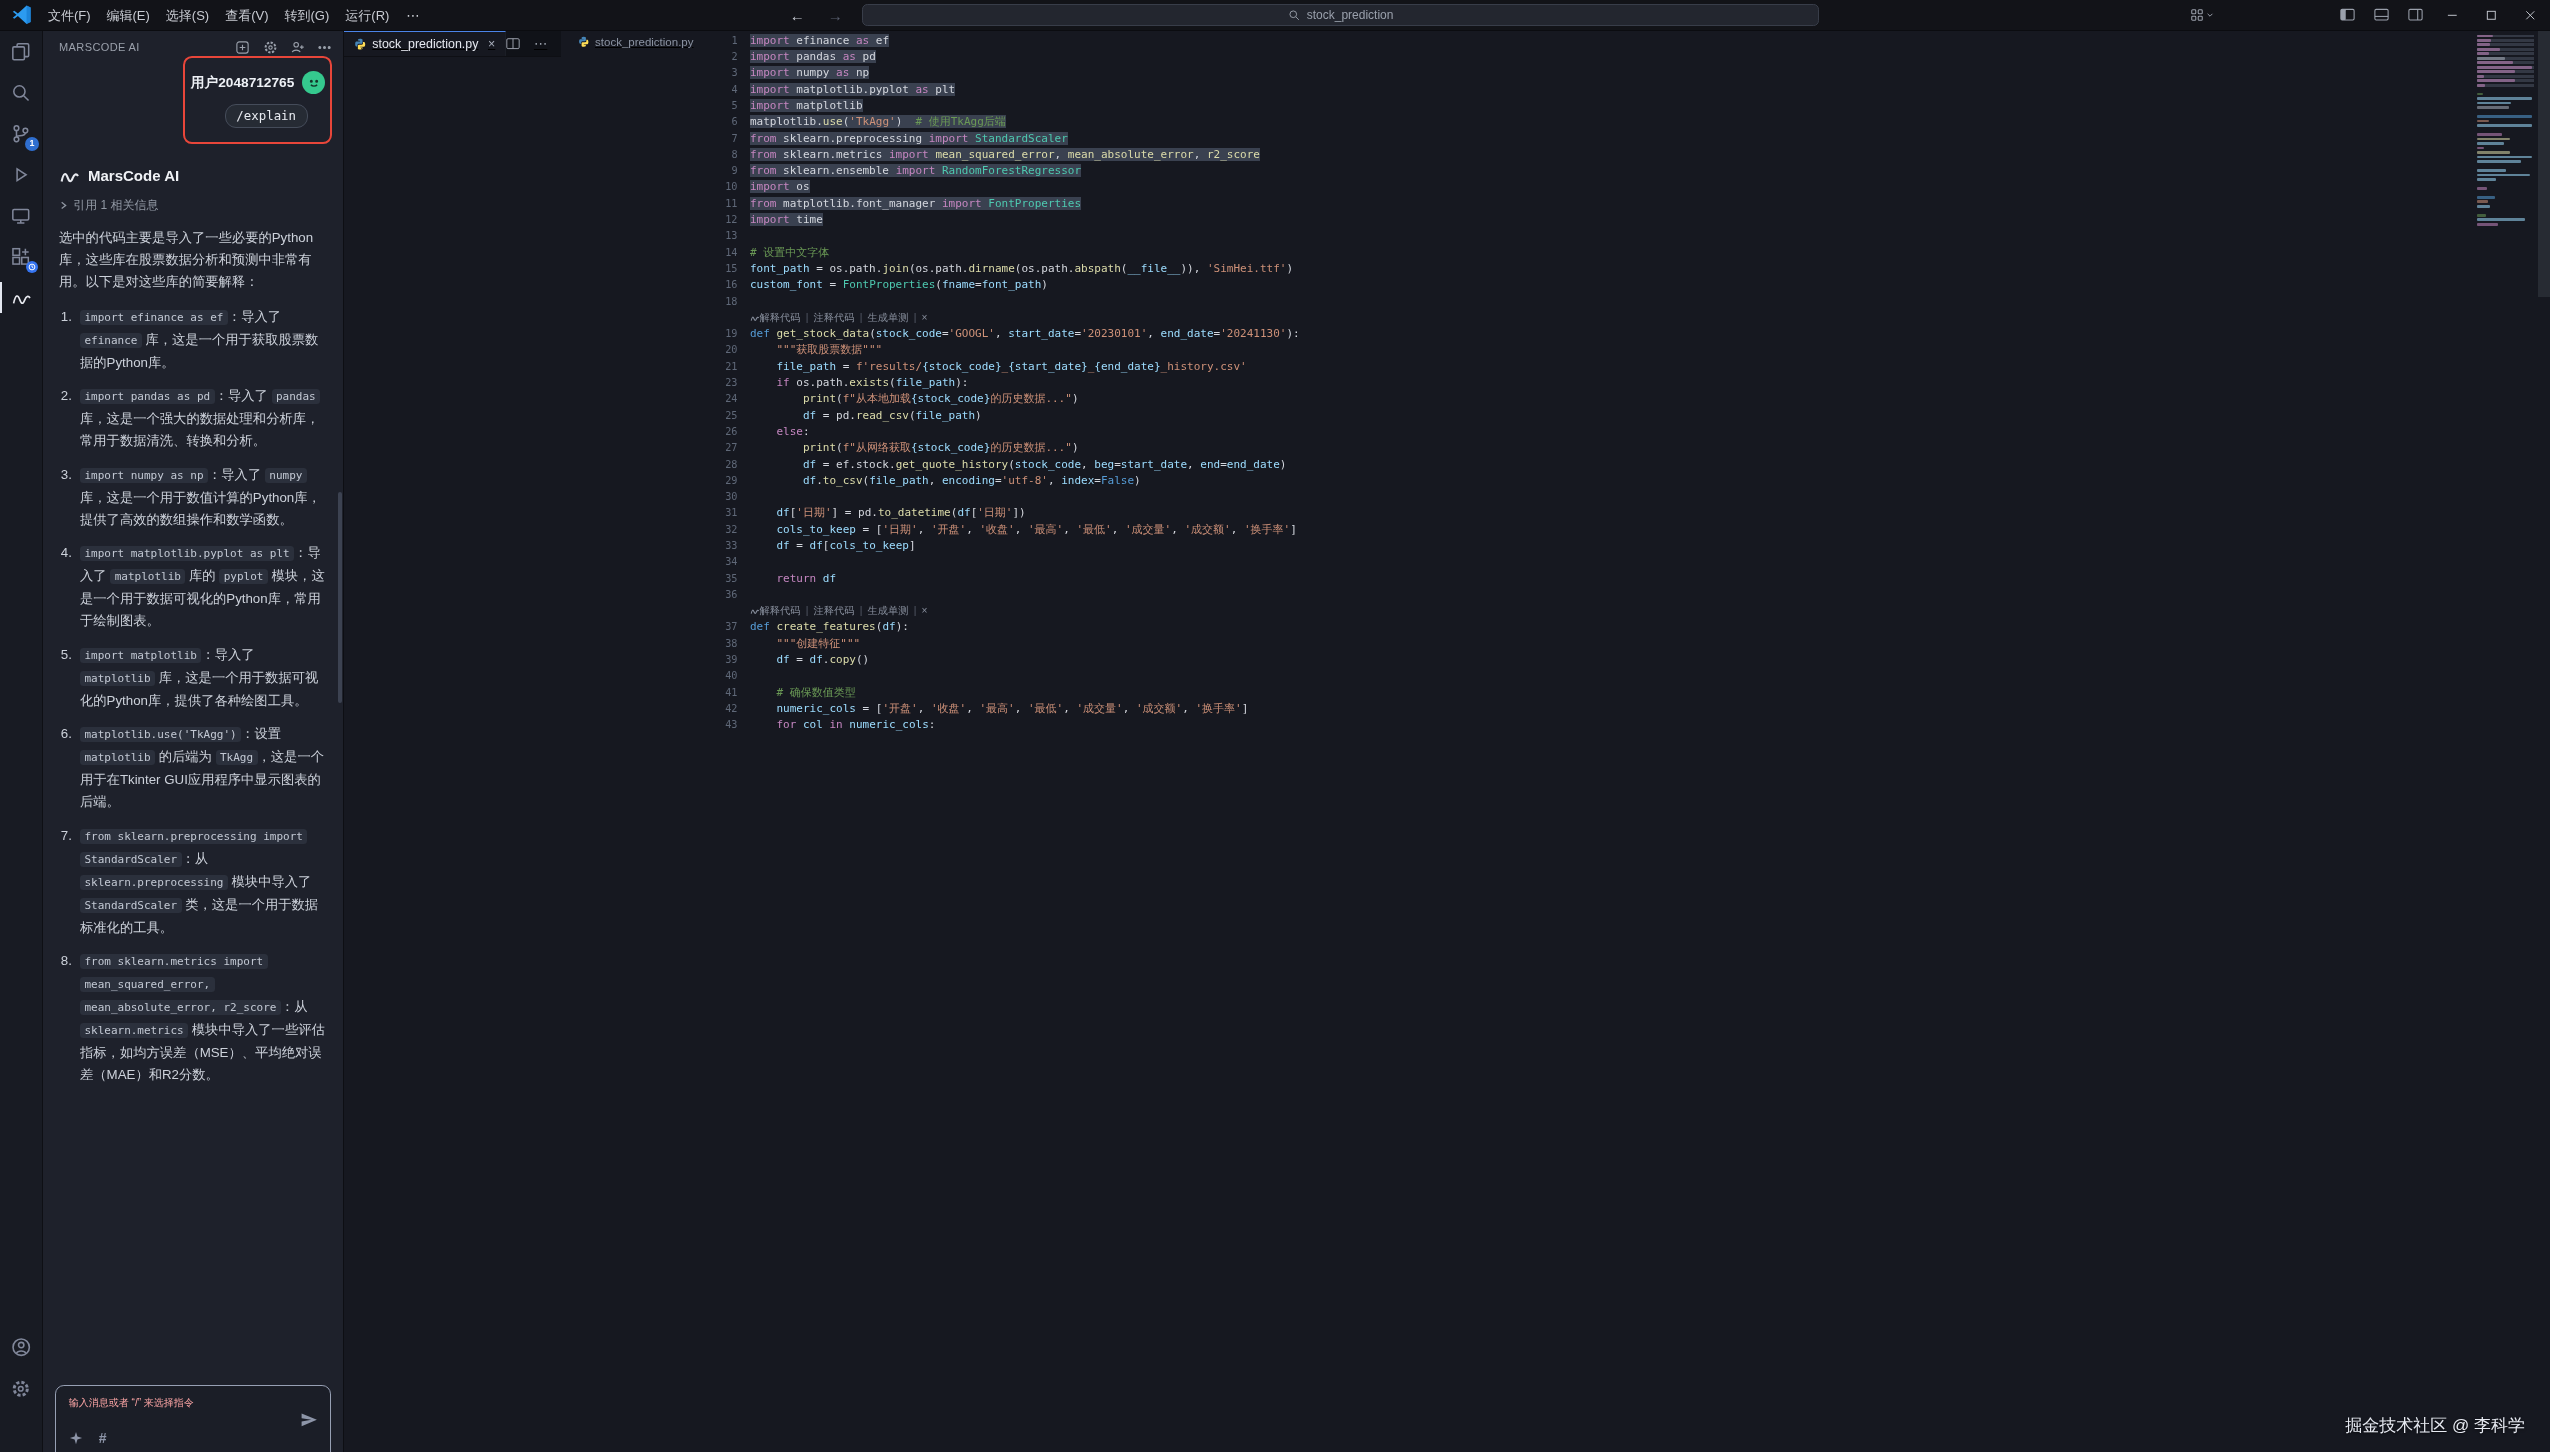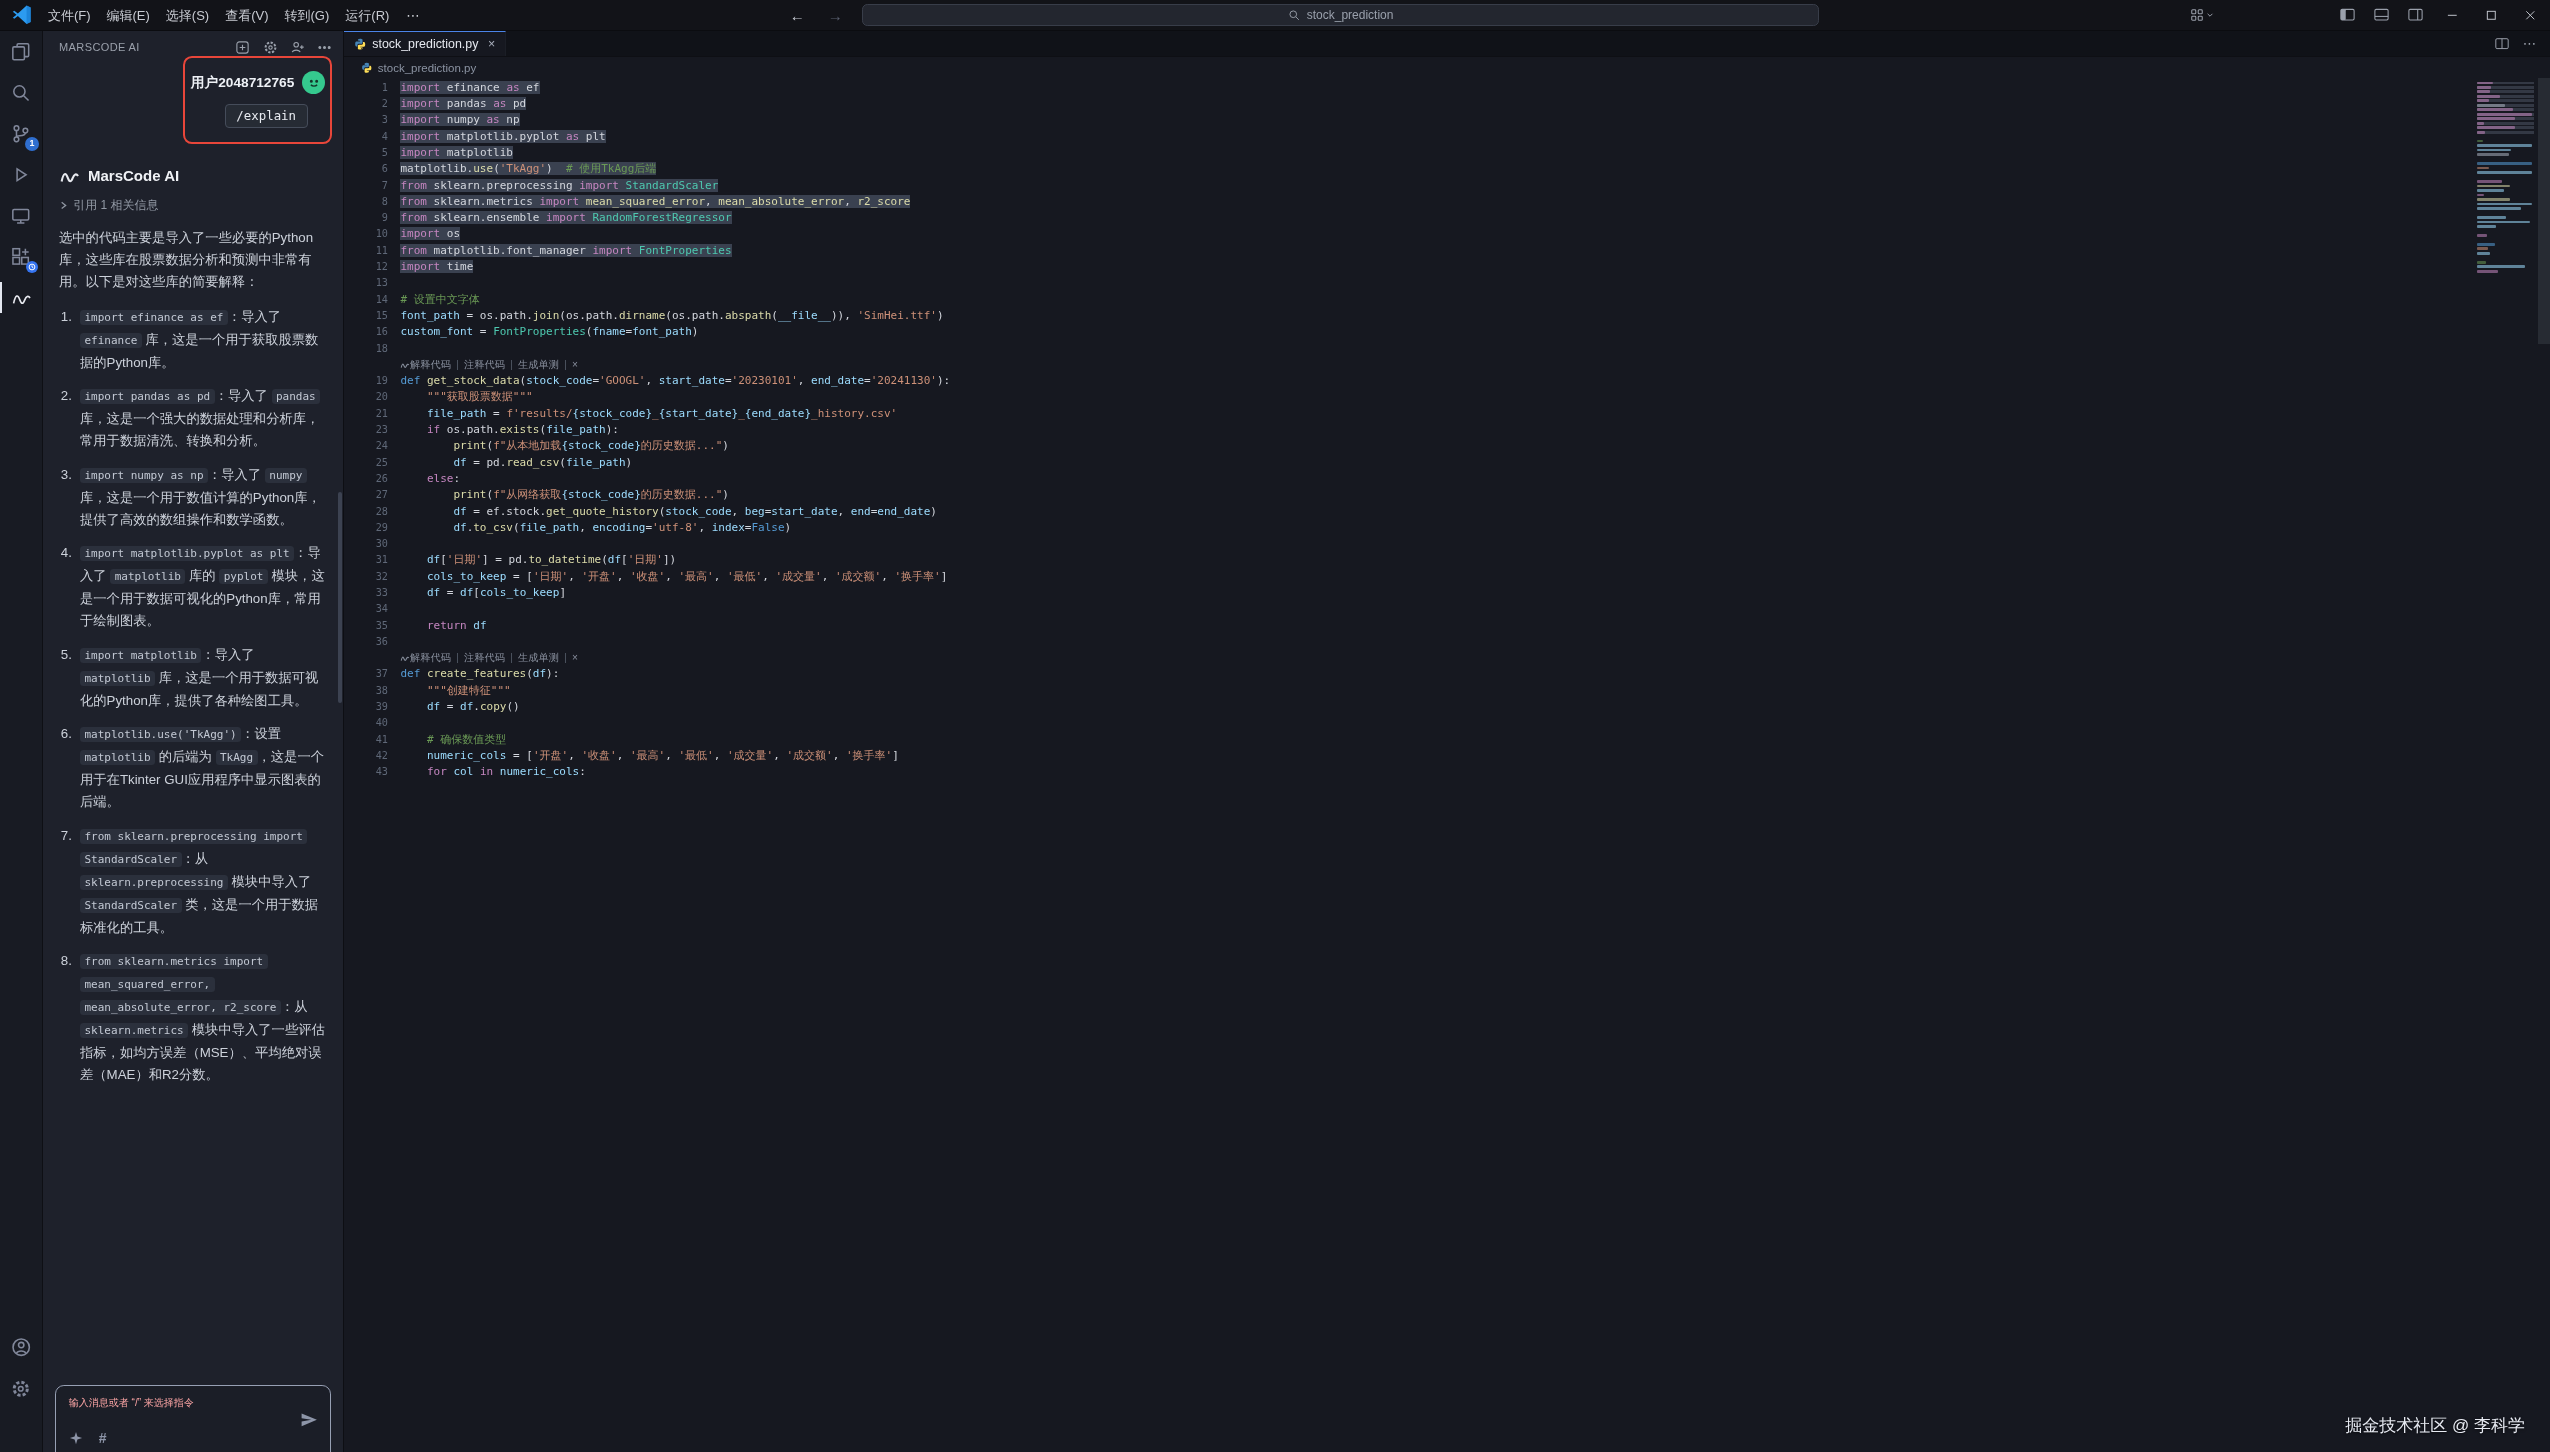--- a/index.html
+++ b/index.html
@@ -42,39 +42,39 @@
   .sidebar { position:relative; width:301px; background:#1e212b; border-right:0.9px solid #0d0e13; flex:none; overflow:hidden; }
   .sb-header { height:32px; display:flex; align-items:center; padding:0 10.6px 0 16px; }
   .sb-title { color:#9aa0ab; font-size:11px; letter-spacing:0.4px; }
   .sb-actions { margin-left:auto; display:flex; align-items:center; gap:12.4px; }
   .sb-actions svg { stroke:#9aa0ab; fill:none; stroke-width:1.2; }
   .chat { position:relative; padding:0 17.7px 0 16px; }
   .user-row { display:flex; justify-content:flex-end; align-items:center; gap:8px; margin-top:8px; }
   .user-name { color:#eef1f6; font-size:13.7px; font-weight:bold; }
   .avatar { width:23px; height:23px; border-radius:50%; background:#35c98e; flex:none; display:flex; align-items:center; justify-content:center; }
   .cmd-chip-row { display:flex; justify-content:flex-end; margin-top:9.7px; padding-right:17.7px; }
-  .cmd-chip { background:#262b34; border:0.9px solid #454c5a; border-radius:4px; color:#e8ebf1; font-family:"DejaVu Sans Mono",monospace; font-size:12.4px; padding:3.5px 10.6px; }
+  .cmd-chip { background:#262b34; border:0.9px solid #454c5a; border-radius:11px; color:#e8ebf1; font-family:"DejaVu Sans Mono",monospace; font-size:12.4px; padding:3.5px 10.6px; }
   .annotation { position:absolute; left:140px; top:25px; width:149px; height:88px; border:2.7px solid #e8463a; border-radius:8.9px; z-index:6; pointer-events:none; }
   .ai-head { display:flex; align-items:center; gap:8px; margin-top:37px; }
   .ai-name { color:#f0f2f6; font-size:15px; font-weight:bold; }
   .ref-row { display:flex; align-items:center; gap:5.3px; margin-top:11.5px; color:#9198a4; font-size:12px; }
   .msg { color:#ccd1da; font-size:13.3px; line-height:22px; margin-top:13.3px; }
   .chip { background:#2b303c; border-radius:3.5px; padding:0.9px 4.4px; color:#c3c9d4; font-family:"DejaVu Sans Mono",monospace; font-size:11px; -webkit-box-decoration-break:clone; box-decoration-break:clone; }
   ol.explain { list-style:none; margin-top:12.4px; }
   ol.explain li { position:relative; padding-left:21px; color:#ccd1da; font-size:13.3px; line-height:22px; margin-bottom:11.5px; }
   ol.explain li .num { position:absolute; left:1.8px; top:0; }
   .sb-scrollthumb { position:absolute; right:0.9px; top:461px; width:4.4px; height:211px; border-radius:2.7px; background:#3c4251; }
   .chat-input { position:absolute; left:12.4px; right:12.4px; top:1354px; height:106px; background:#1b1e27; border:0.9px solid #97a0b4; border-radius:8.9px; z-index:4; }
   .chat-input .ph { position:absolute; left:12.4px; top:9.7px; color:#fca5a5; font-size:10px; }
   .send-btn { position:absolute; right:11.5px; top:25px; }
   .input-tools { position:absolute; left:12.4px; top:44px; display:flex; align-items:center; gap:16px; color:#8d95a8; }
   .hash-ic { font-size:14px; color:#8d95a8; font-weight:bold; }
 
   
-  .editor { position:relative; flex:1; display:flex; flex-direction:column; background:#161820; min-width:0; }
+  .editor { position:relative; flex:1; display:flex; flex-direction:row; background:#161820; min-width:0;text-decoration:underline; }
   .tabbar { height:26px; background:#101218; display:flex; align-items:stretch; border-bottom:0.9px solid #0e0f14; }
   .tab { display:flex; align-items:center; gap:6.2px; padding:0 9.7px; background:#161820; border-top:1.3px solid #4b84e8; border-right:0.9px solid #1b1e26; color:#e6e9ef; font-size:12.4px; }
   .tab-close { color:#aab0bd; font-size:12.4px; margin-left:3.5px; }
   .tab-actions { margin-left:auto; display:flex; align-items:center; gap:14px; padding-right:14px; color:#9aa0ab; }
   .tab-actions svg { stroke:#9aa0ab; fill:none; stroke-width:1.2; }
   .tab-more { font-size:13.3px; }
   .breadcrumb { height:21px; display:flex; align-items:center; gap:5.3px; padding-left:17px; color:#8b93a2; font-size:11.5px; }
   .code-region { position:relative; flex:1; overflow:hidden; }
   .code-lines { position:absolute; left:0; top:1.8px; right:89px; }
   .crow { display:flex; height:16.3px; line-height:16.3px; font-family:"DejaVu Sans Mono",monospace; font-size:11px; white-space:pre; }

